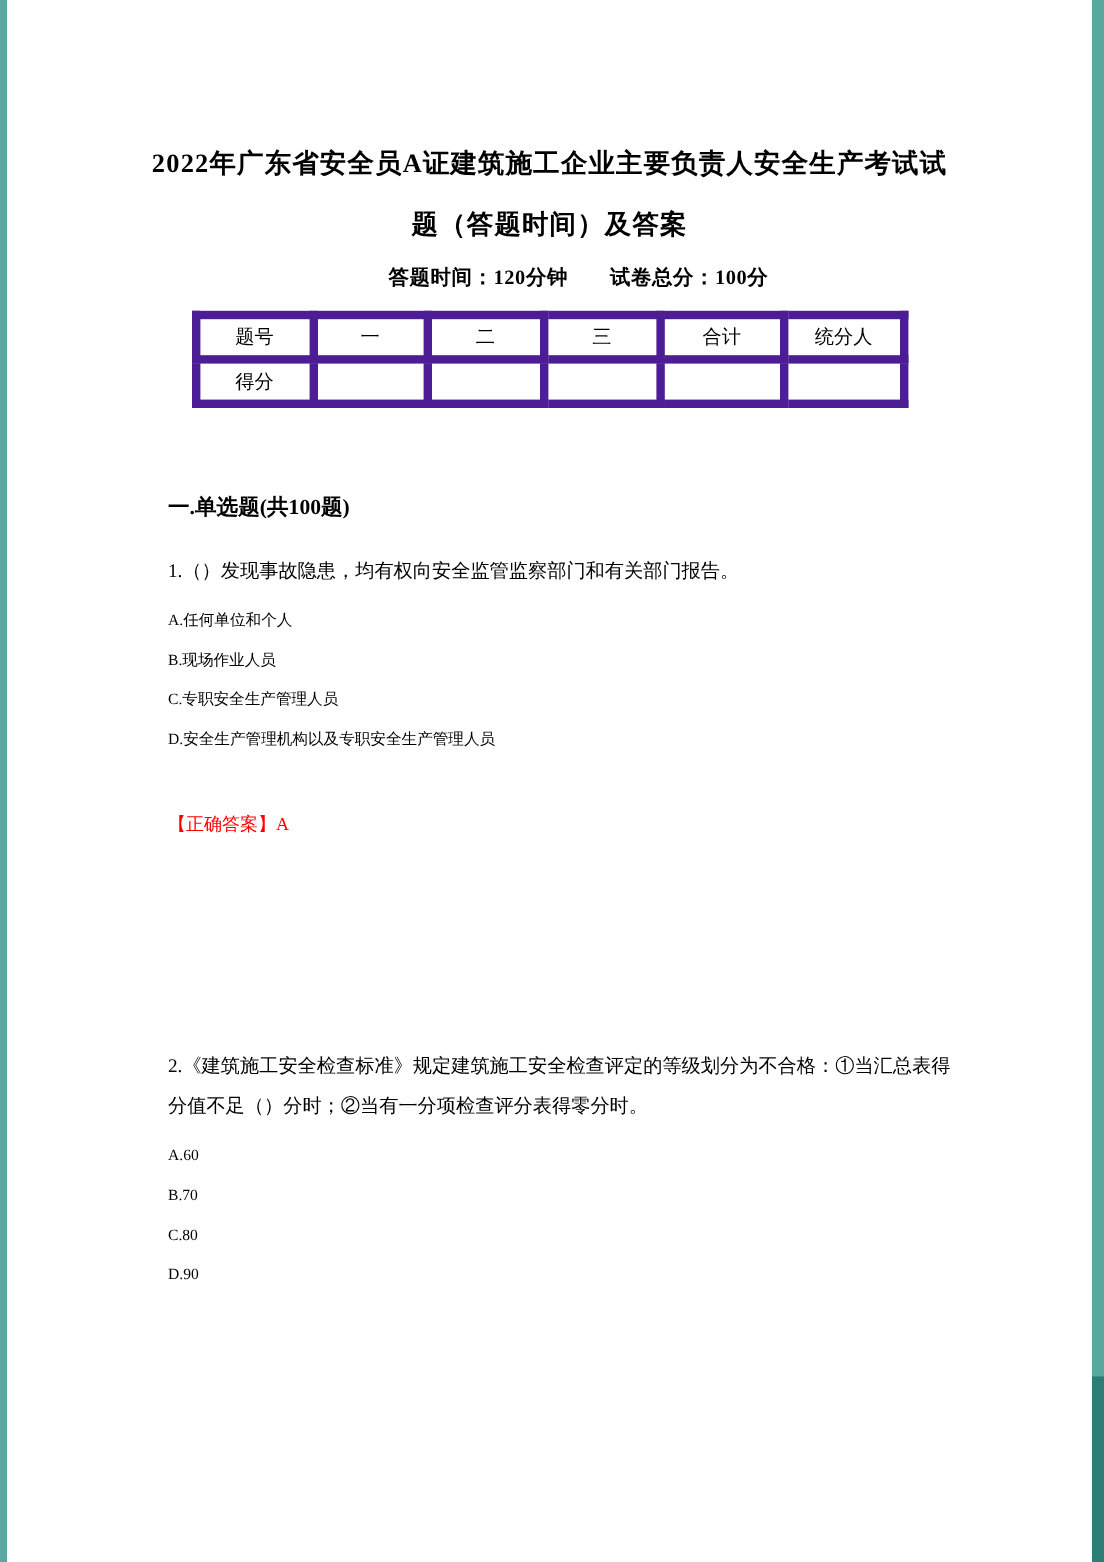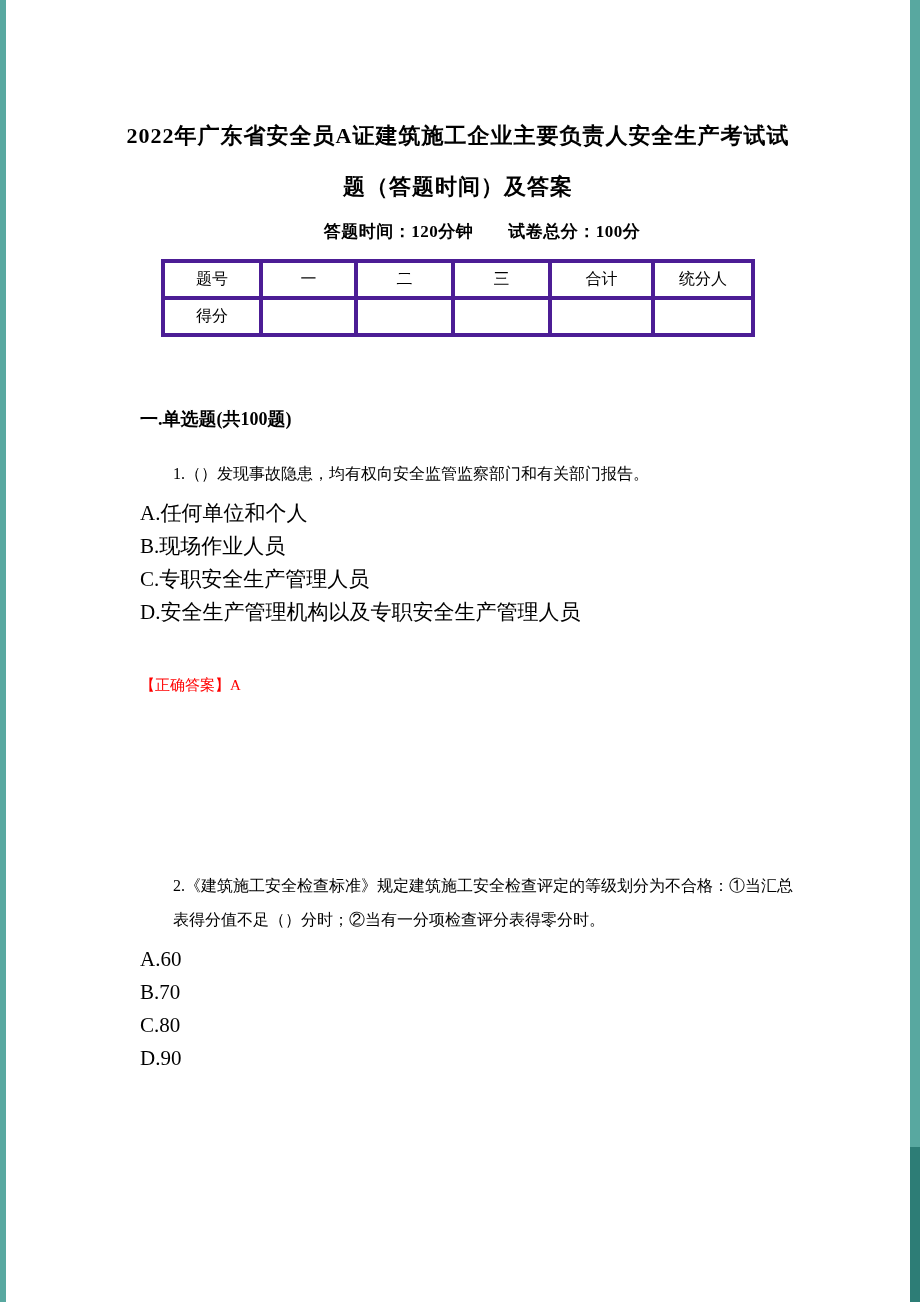--- a/index.html
+++ b/index.html
@@ -57,46 +57,45 @@
     letter-spacing: 0.5px;
     padding-left: 48px;
   }
   table.score-table {
     margin: 16px auto 0;
     border-collapse: collapse;
     table-layout: fixed;
     width: 590px;
   }
   table.score-table td {
-    border: 4px solid #4c1d95;
+    border: 7px solid #4c1d95;
     height: 37px;
     text-align: center;
     vertical-align: middle;
     font-size: 16px;
   }
   .content {
     margin-left: 134px;
     width: 660px;
   }
   .section-heading {
     margin-top: 70px;
     font-size: 18px;
     font-weight: bold;
   }
   .question { }
   .q2 { margin-top: 172px; }
   .q-text {
     margin-top: 26px;
     font-size: 16px;
     line-height: 34px;
-    margin-left: 33px;
   }
   .q-options { margin-top: 6px; }
   .option {
-    font-size: 21px;
+    font-size: 13px;
     line-height: 33px;
   }
   .answer {
     margin-top: 44px;
     font-size: 15px;
     line-height: 24px;
     color: #ff0000;
   }
 </style>
 </head>

